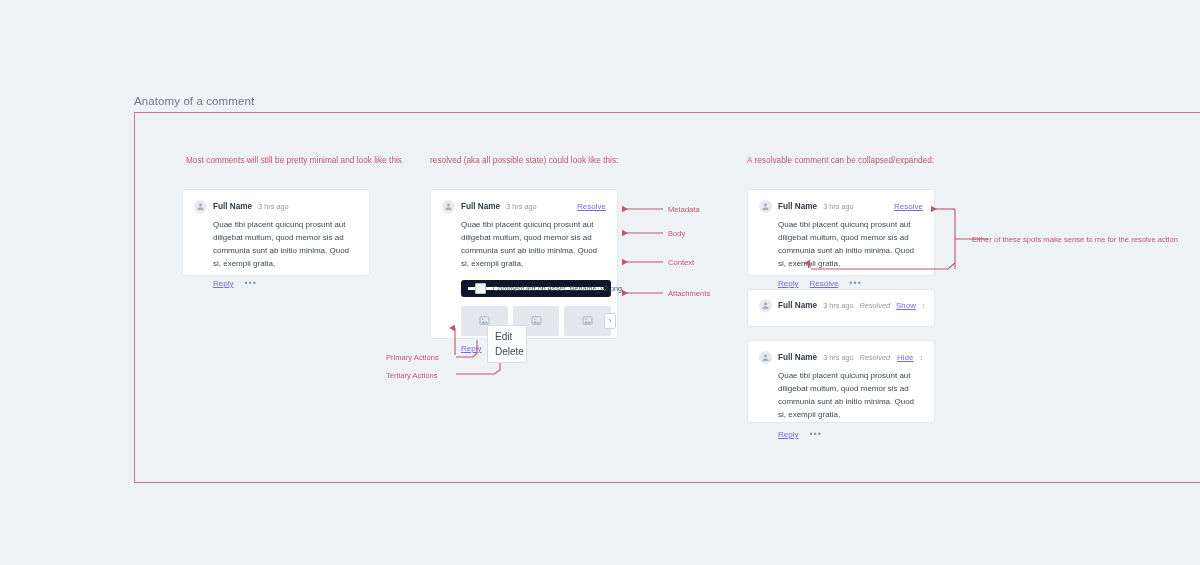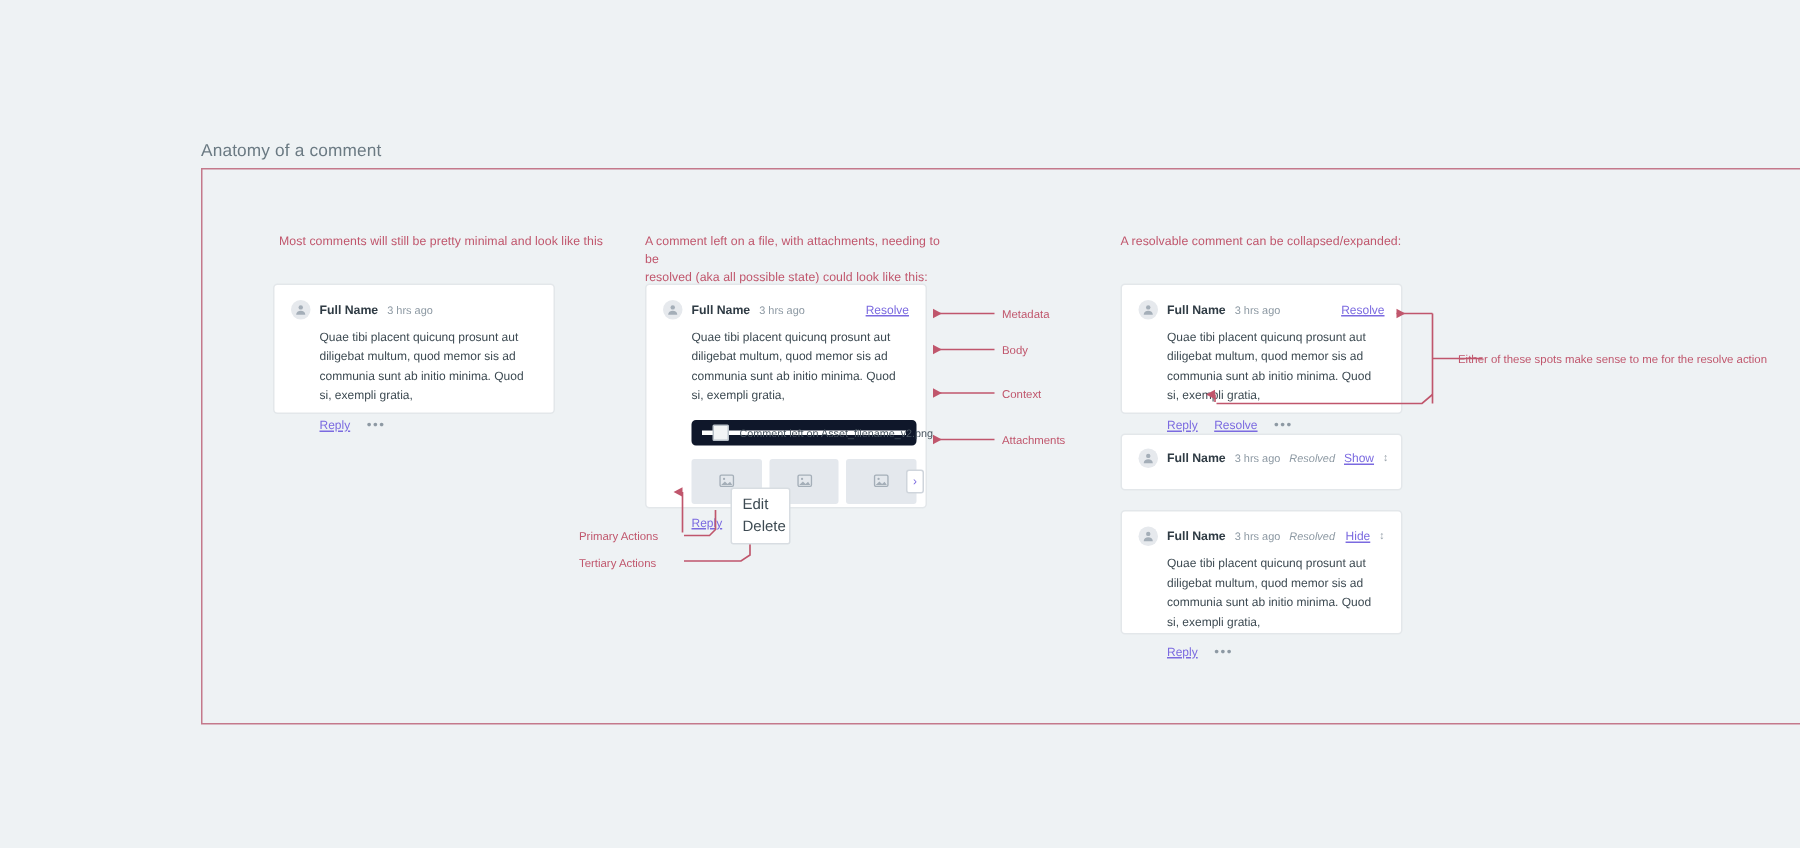--- a/index.html
+++ b/index.html
@@ -271,21 +271,20 @@
     </div>
     <div class="body-text">Quae tibi placent quicunq prosunt aut diligebat multum, quod memor sis ad communia sunt ab initio minima. Quod si, exempli gratia,</div>
     <div class="actions-row">
       <span class="link">Reply</span>
       <span class="ellipsis">•••</span>
     </div>
   </div>
 </div>
 
 <div class="col-note" style="left:430px; top:155px; width:200px;">
-  <div>A comment left on a file, with attachments, needing to be</div>
   <div>resolved (aka all possible state) could look like this:</div>
 </div>
 
 <div class="card" style="left:430px; top:189px; width:188px; height:150px;">
   <div class="card-inner">
     <div class="meta-row">
       <span class="avatar">
         <svg width="9" height="9" viewBox="0 0 16 16">
             <circle cx="8" cy="5.2" r="2.6" fill="#a4aeb8"></circle>
             <path d="M2.6 14c0-3 2.4-4.8 5.4-4.8S13.4 11 13.4 14z" fill="#a4aeb8"></path>

